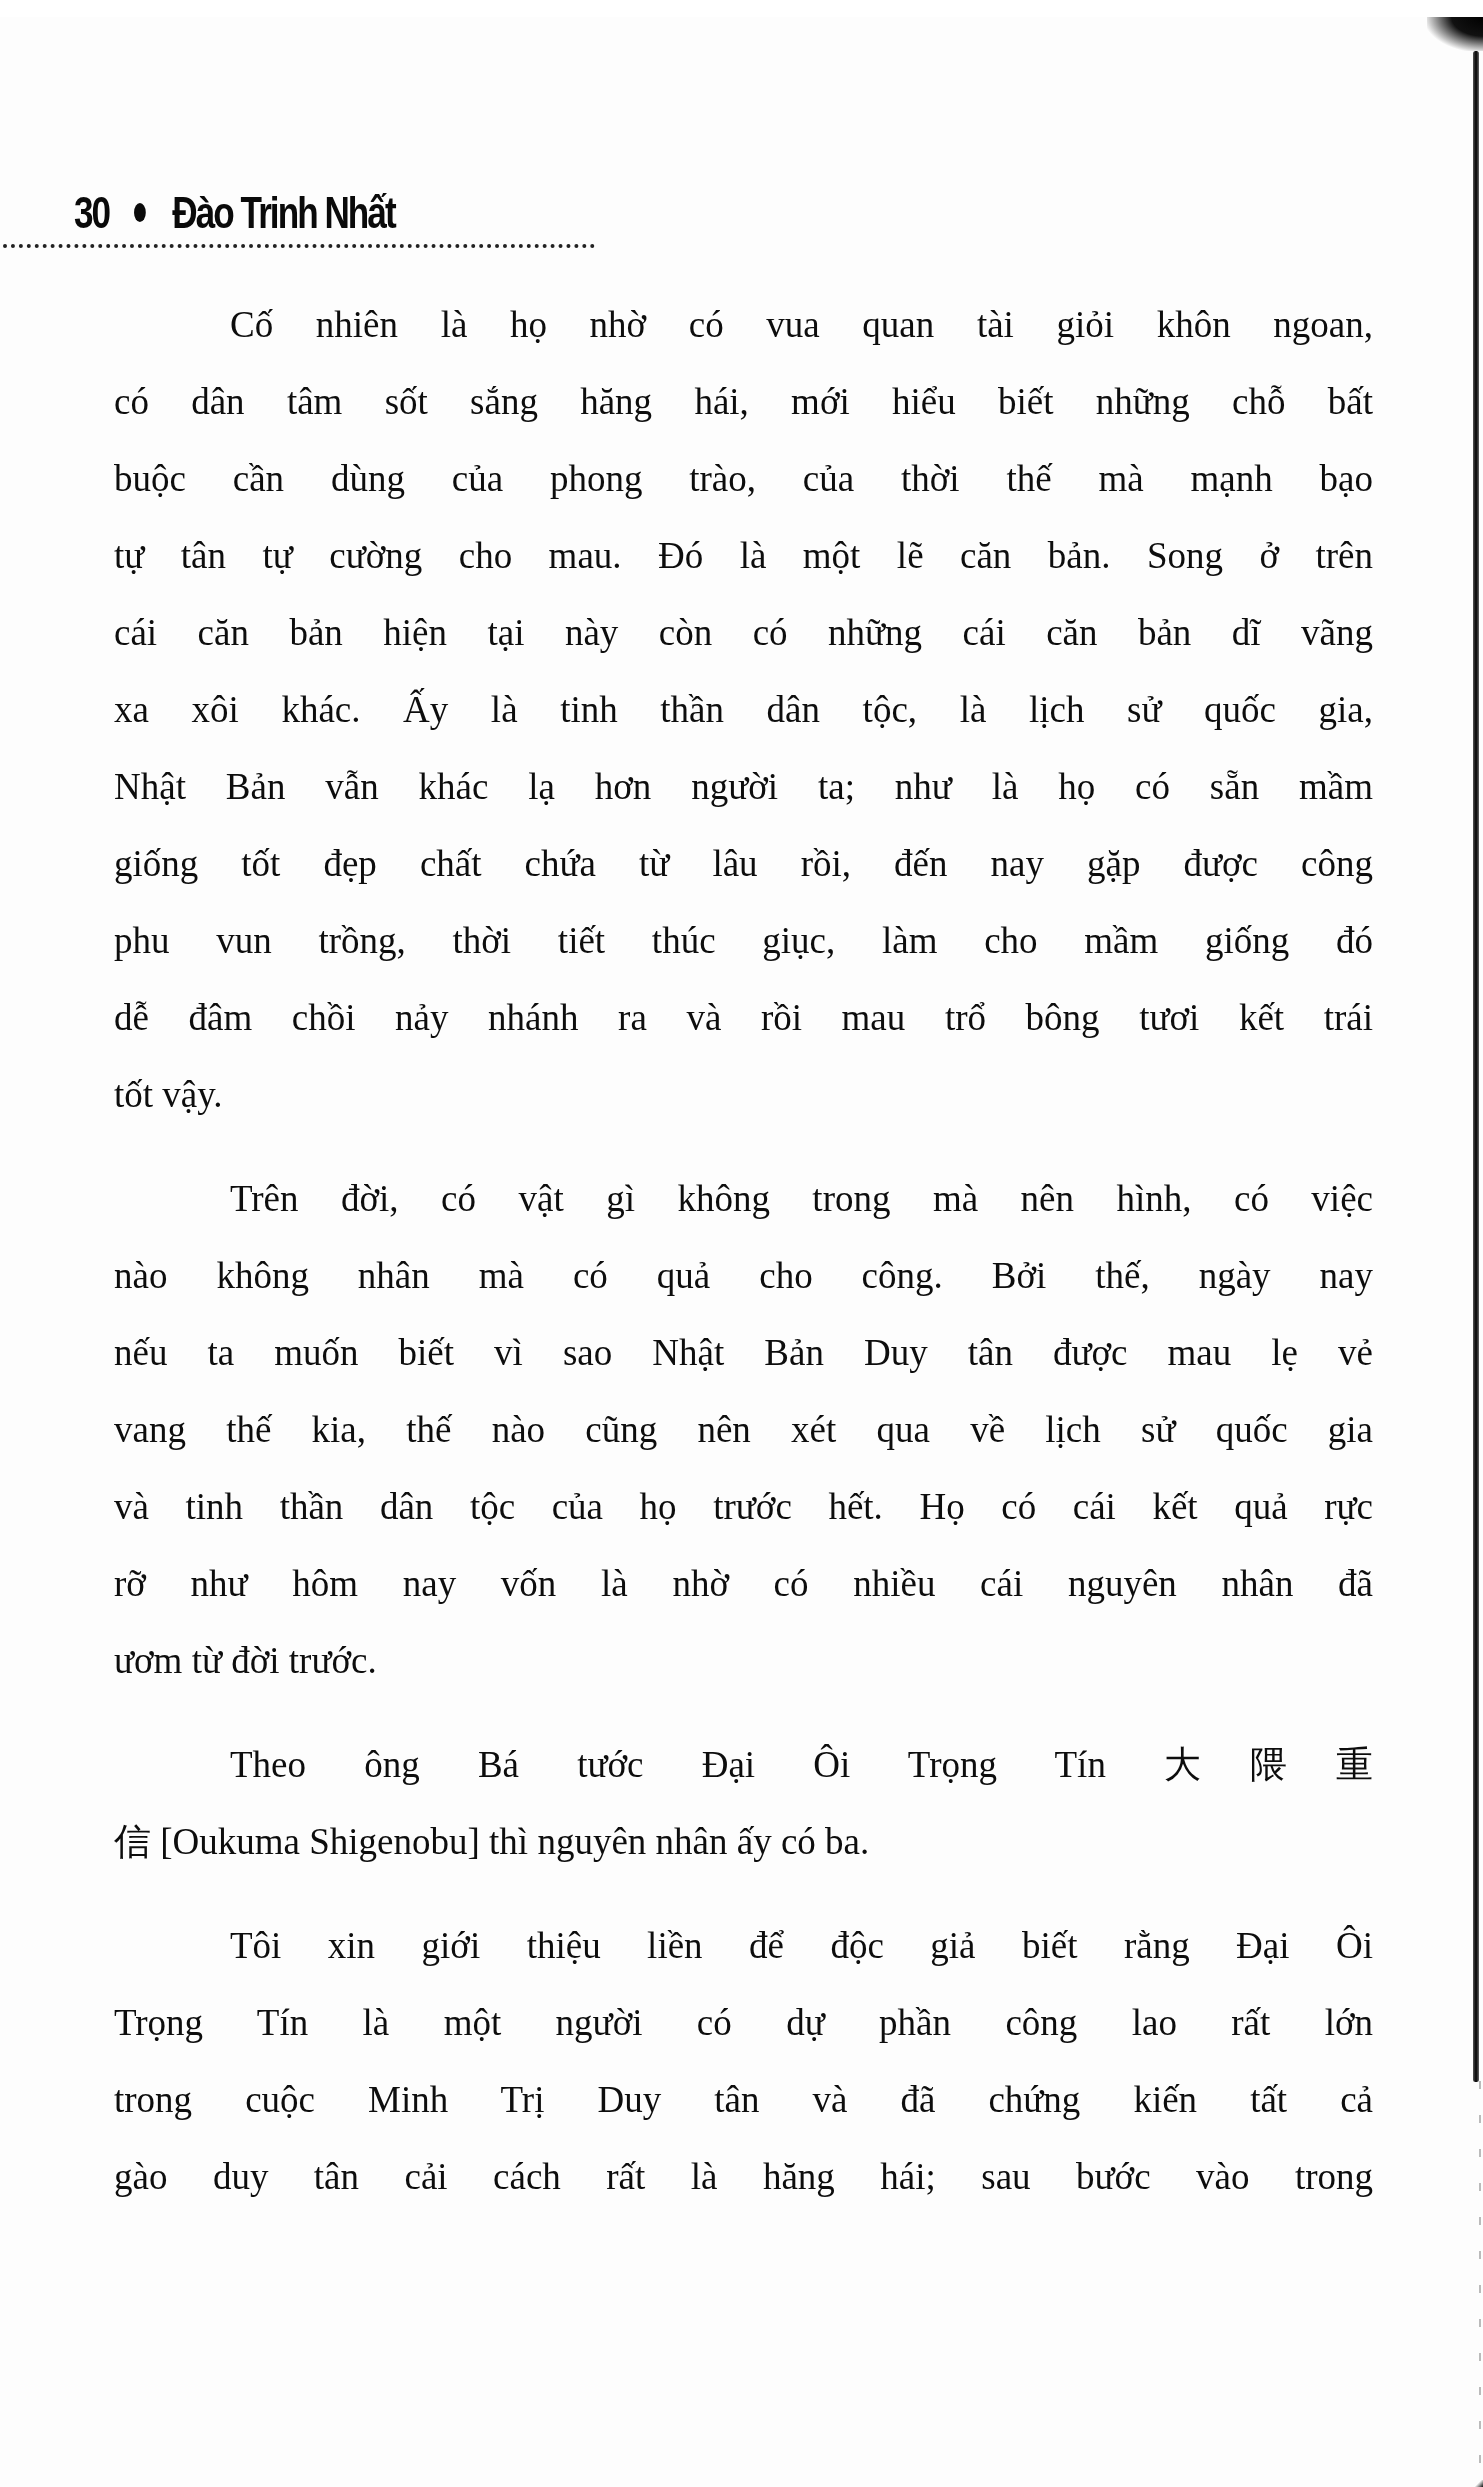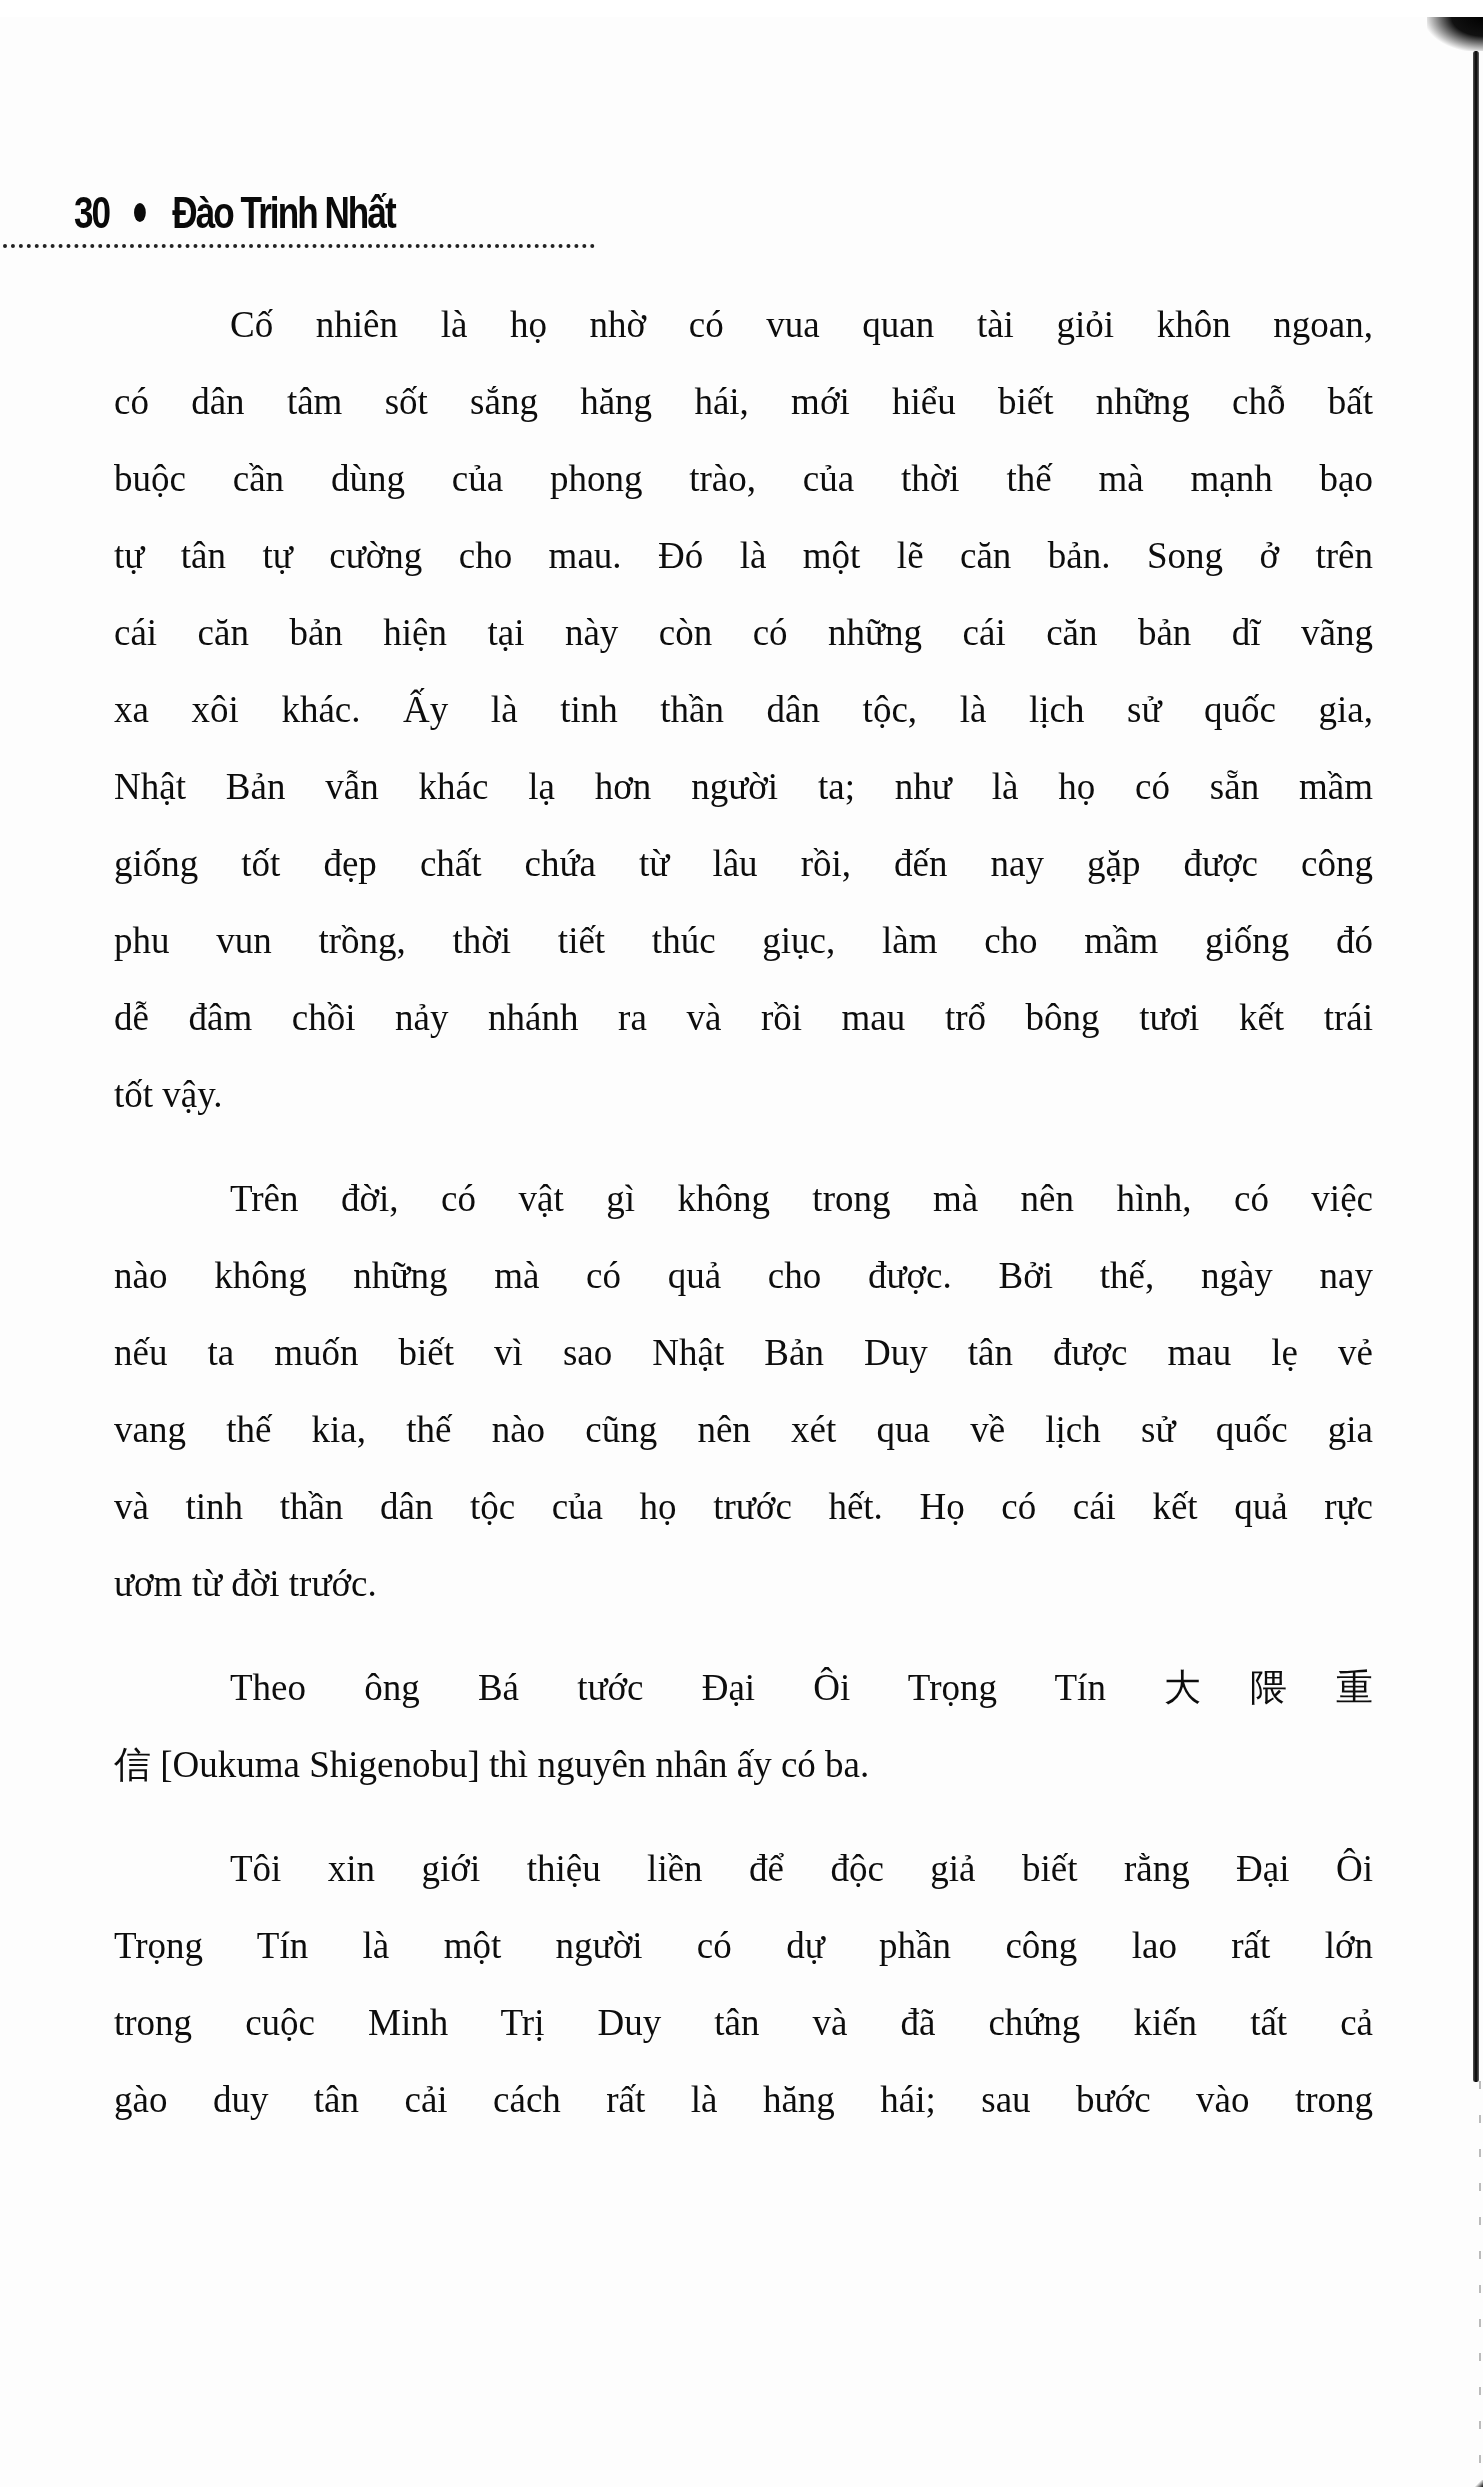--- a/index.html
+++ b/index.html
@@ -135,24 +135,25 @@
       <span class="line">Nhật Bản vẫn khác lạ hơn người ta; như là họ có sẵn mầm</span>
       <span class="line">giống tốt đẹp chất chứa từ lâu rồi, đến nay gặp được công</span>
       <span class="line">phu vun trồng, thời tiết thúc giục, làm cho mầm giống đó</span>
       <span class="line">dễ đâm chồi nảy nhánh ra và rồi mau trổ bông tươi kết trái</span>
       <span class="line last">tốt vậy.</span>
     </div>
     <div class="para-gap"></div>
 
     <div class="para">
       <span class="line indent">Trên đời, có vật gì không trong mà nên hình, có việc</span>
-      <span class="line">nào không những mà có quả cho được. Bởi thế, ngày nay</span>
+      <span class="line">nào không nhân mà có quả cho công. Bởi thế, ngày nay</span>
       <span class="line">nếu ta muốn biết vì sao Nhật Bản Duy tân được mau lẹ vẻ</span>
       <span class="line">vang thế kia, thế nào cũng nên xét qua về lịch sử quốc gia</span>
       <span class="line">và tinh thần dân tộc của họ trước hết. Họ có cái kết quả rực</span>
+      <span class="line">rỡ như hôm nay vốn là nhờ có nhiều cái nguyên nhân đã</span>
       <span class="line last">ươm từ đời trước.</span>
     </div>
     <div class="para-gap"></div>
 
     <div class="para">
       <span class="line indent">Theo ông Bá tước Đại Ôi Trọng Tín 大隈重</span>
       <span class="line last">信 [Oukuma Shigenobu] thì nguyên nhân ấy có ba.</span>
     </div>
     <div class="para-gap"></div>
 

